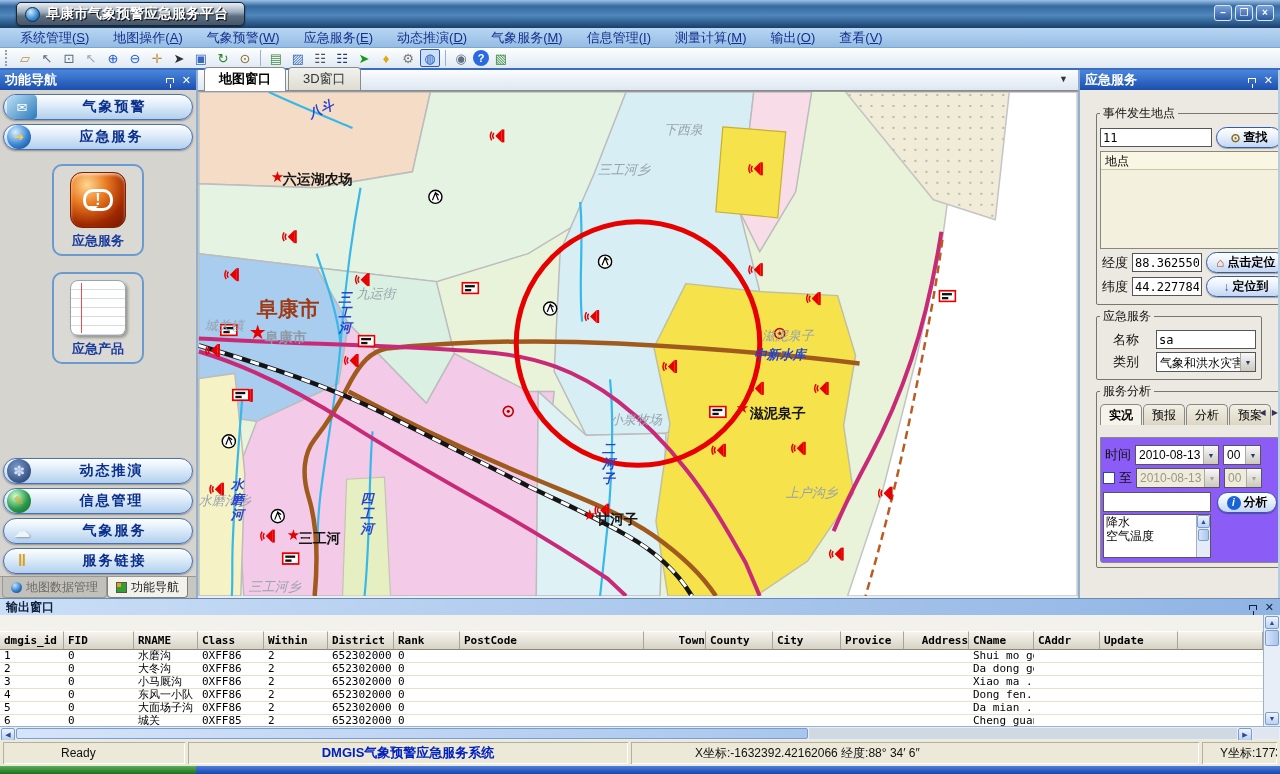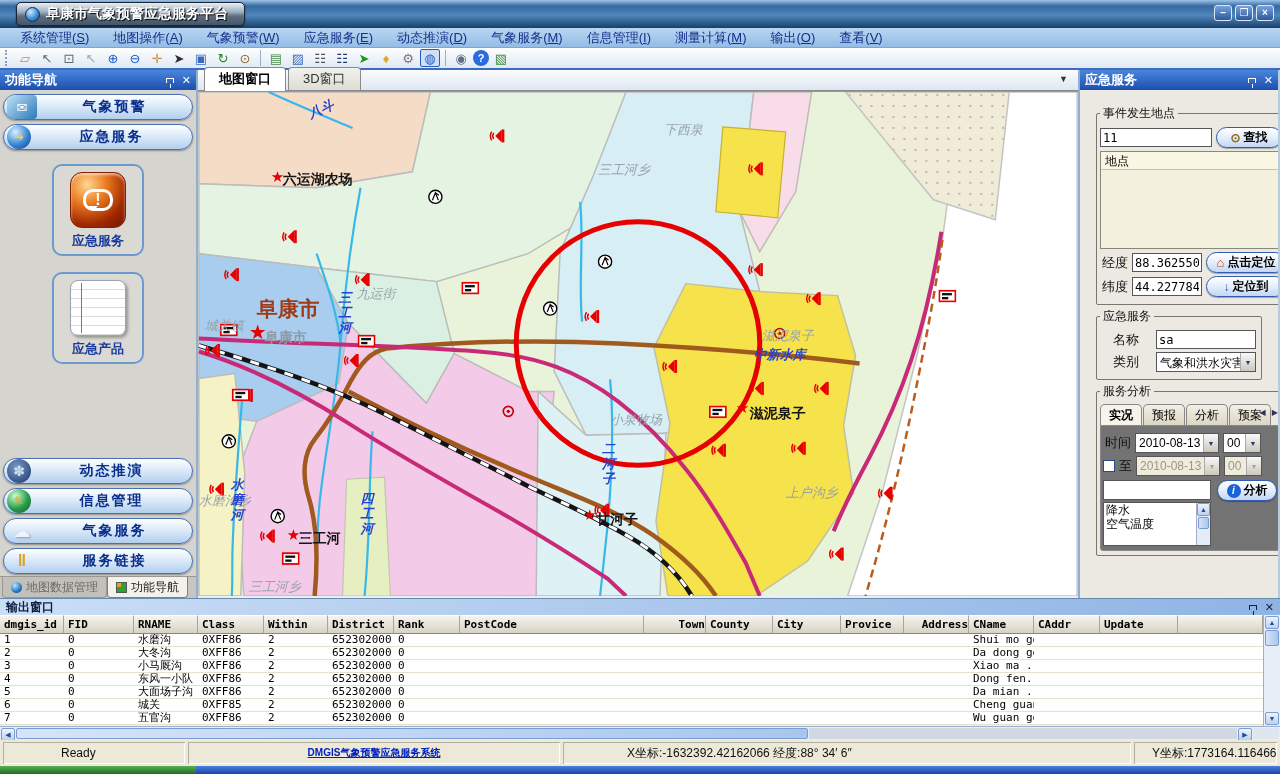--- a/index.html
+++ b/index.html
@@ -137,58 +137,58 @@
   .combo .dd { position:absolute; right:0; top:0; bottom:0; width:15px; border-left:1px solid #aaa;
     background:linear-gradient(#f8f8f8,#ccc8bc); display:flex; align-items:center; justify-content:center; color:#203a80; }
   .combo .dd::before { content:"▼"; font-size:7px; }
   .combo.dis { background:#f0ecdc; color:#9a9688; }
   .combo.dis .dd { color:#a8a494; }
   .rtabs { display:flex; align-items:flex-end; margin:2px 0 0; position:relative; }
   .rtab { border:1px solid #888; border-bottom:none; border-radius:5px 5px 0 0; padding:2px 8px 1px;
     background:linear-gradient(#f2efe4,#dcd6c4); font-size:12px; margin-right:1px; white-space:nowrap; }
   .rtab.active { background:#f6f4ea; font-weight:bold; }
   .rtab-arrows { position:absolute; right:0; top:4px; font-size:8px; color:#335; letter-spacing:2px; }
-  .rtab-box { border:1px solid #888; border-radius:0 3px 3px 3px; padding:4px 2px; background:#737373; }
+  .rtab-box { border:1px solid #888; border-radius:0 3px 3px 3px; padding:4px 2px; background:#8b5cf6;margin-top:12px; }
   .chk { width:12px; height:12px; border:1px solid #2a4a8a; background:#fff; flex:none; }
   .an-row { display:flex; gap:6px; align-items:flex-start; margin-top:4px; }
   .an-col { display:flex; flex-direction:column; gap:2px; }
   .wbox { width:108px; height:20px; background:#fff; border:1px solid #55555a; }
   .slist { width:108px; height:44px; background:#fff; border:1px solid #55555a; display:flex; overflow:hidden; }
   .slist-items { flex:1; font-size:12px; padding-left:2px; line-height:14px; }
   .vsb { width:14px; background:#e4ecf8; border-left:1px solid #aac; display:flex; flex-direction:column; }
   .sb-btn { height:13px; background:linear-gradient(#eef4fc,#bcd2ee); border:1px solid #7a9cd0; border-radius:2px;
     color:#2a4a9a; font-size:7px; display:flex; align-items:center; justify-content:center; }
   .sb-thumb { background:linear-gradient(90deg,#d6e4f8,#a8c6ec); border:1px solid #7a9cd0; border-radius:2px; }
 
   
   .output { height:142px; background:#f2f1ec; border-top:1px solid #6a8ab0; display:flex; flex-direction:column; }
   .out-title { height:16px; background:linear-gradient(90deg,#cadef6,#8fb4e4); display:flex; align-items:center;
     justify-content:space-between; padding:0 6px; font-size:12px; font-weight:bold; color:#102040; }
   .out-title .pin { border-color:#102040; } .out-title .pin::after { background:#102040; }
   .out-title .pclose { color:#102040; }
   .out-grid { flex:1; display:flex; overflow:hidden; }
-  .out-cols { flex:1; overflow:hidden; }
+  .out-cols { flex:1; overflow:hidden;margin-top:16px; }
   .out-head { height:19px; display:flex; }
   .hcell { flex:none; background:linear-gradient(#f6f4ee,#d6d2c4); border-right:1px solid #a8a496;
     border-bottom:1px solid #8a8878; border-top:1px solid #fff; font:bold 11px "DejaVu Sans Mono",monospace;
     padding:2px 0 0 4px; overflow:hidden; white-space:nowrap; }
   .out-row { height:13px; display:flex; border-bottom:1px solid #e6e0cc; background:#fff; }
   .rcell { flex:none; font:11px "DejaVu Sans Mono",monospace; padding-left:4px; overflow:hidden; white-space:nowrap; line-height:12px; }
   .out-vsb { width:17px; background:#e8eef8; border-left:1px solid #9ab0d0; display:flex; flex-direction:column; gap:1px; padding:1px; }
   .out-vsb .sb-thumb { height:16px; }
   .hscroll { height:14px; display:flex; gap:1px; padding:1px; background:#e8eef8; border-top:1px solid #9ab0d0; }
   .hs-btn { width:14px; } .hs-thumb { flex:0 0 62%; } .hs-track { flex:1; background:#d0d8e4; }
   .hs-corner { width:26px; background:#dfe6f0; }
 
   
   .statusbar { height:26px; background:#ece9d8; display:flex; align-items:stretch; padding:2px 3px; gap:3px; }
   .scell { box-shadow:inset 1px 1px 0 #b4b0a0, inset -1px -1px 0 #ffffff; display:flex; align-items:center;
     font-size:12px; color:#101010; padding:0 8px; white-space:nowrap; overflow:hidden; }
   .sc-ready { width:182px; padding-left:58px; }
-  .sc-sys { width:372px; justify-content:center; color:#0020c0; font-weight:bold; font-size:10px;text-decoration:underline; }
+  .sc-sys { width:440px; justify-content:center; color:#0020c0; font-weight:bold; font-size:13px; }
   .sc-x { width:568px; padding-left:64px; }
   .sc-y { flex:1; padding-left:18px; }
 
   .taskstrip { height:8px; display:flex; }
   .taskstrip .green { width:196px; background:linear-gradient(180deg,#58b058,#1e6c1e); }
   .taskstrip .blue { flex:1; background:linear-gradient(180deg,#4a7ee0,#1a46a8); }
 </style>
 </head>
 <body>
 

